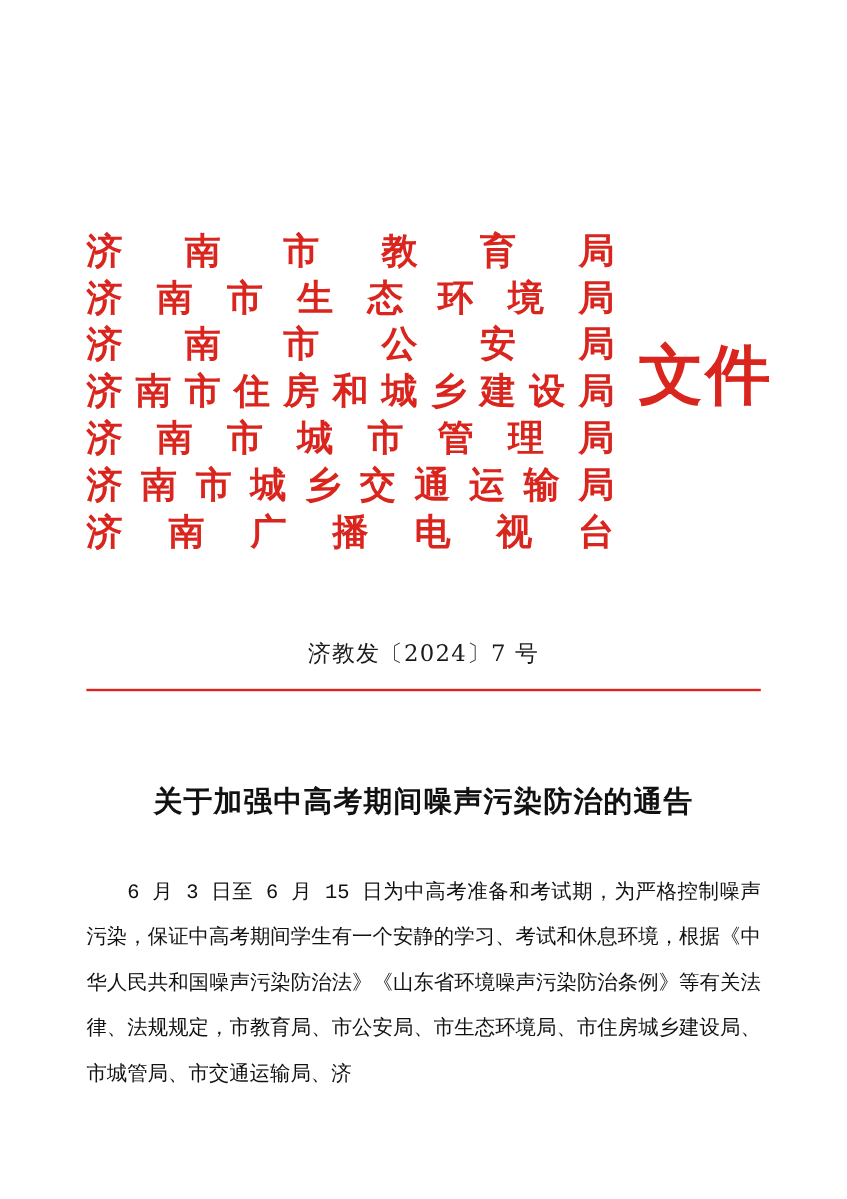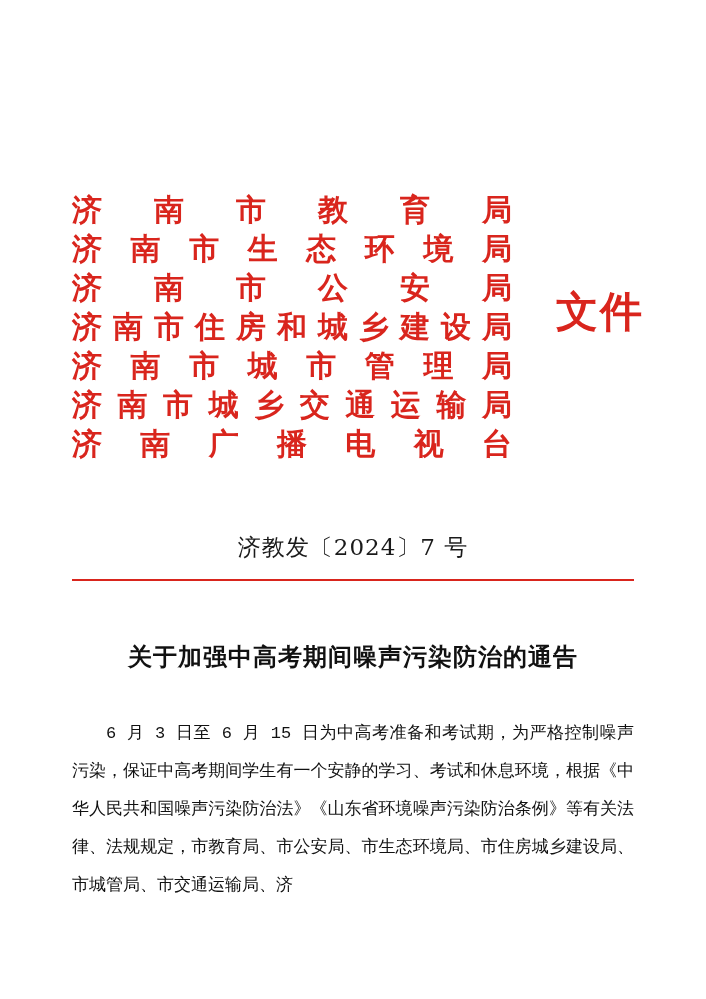--- a/index.html
+++ b/index.html
@@ -50,46 +50,46 @@
   .org-line.tight {
     letter-spacing: 0px;
   }
   .wenjian {
     position: absolute;
     right: -10px;
     top: 96px;
     color: #d9251d;
     font-family: "DejaVu Serif", "Liberation Serif", serif;
     font-weight: bold;
-    font-size: 42px;
+    font-size: 54px;
     line-height: 52px;
     letter-spacing: 2px;
   }
 
   
   .docnum-wrap {
     margin-top: 42px;
     text-align: center;
   }
   .docnum {
     font-family: "DejaVu Serif", "Liberation Serif", serif;
-    font-size: 23px;
+    font-size: 19px;
     color: #1a1a1a;
     letter-spacing: 1px;
   }
   .red-rule {
     margin-top: 16px;
     height: 2px;
     background: #d9251d;
     width: 100%;
   }
 
   
   .doc-title {
-    margin-top: 60px;
+    margin-top: 76px;
     text-align: center;
     font-family: "DejaVu Serif", "Liberation Serif", serif;
     font-weight: bold;
     font-size: 24px;
     letter-spacing: 1px;
     color: #111;
   }
 
   
   .body-text {

